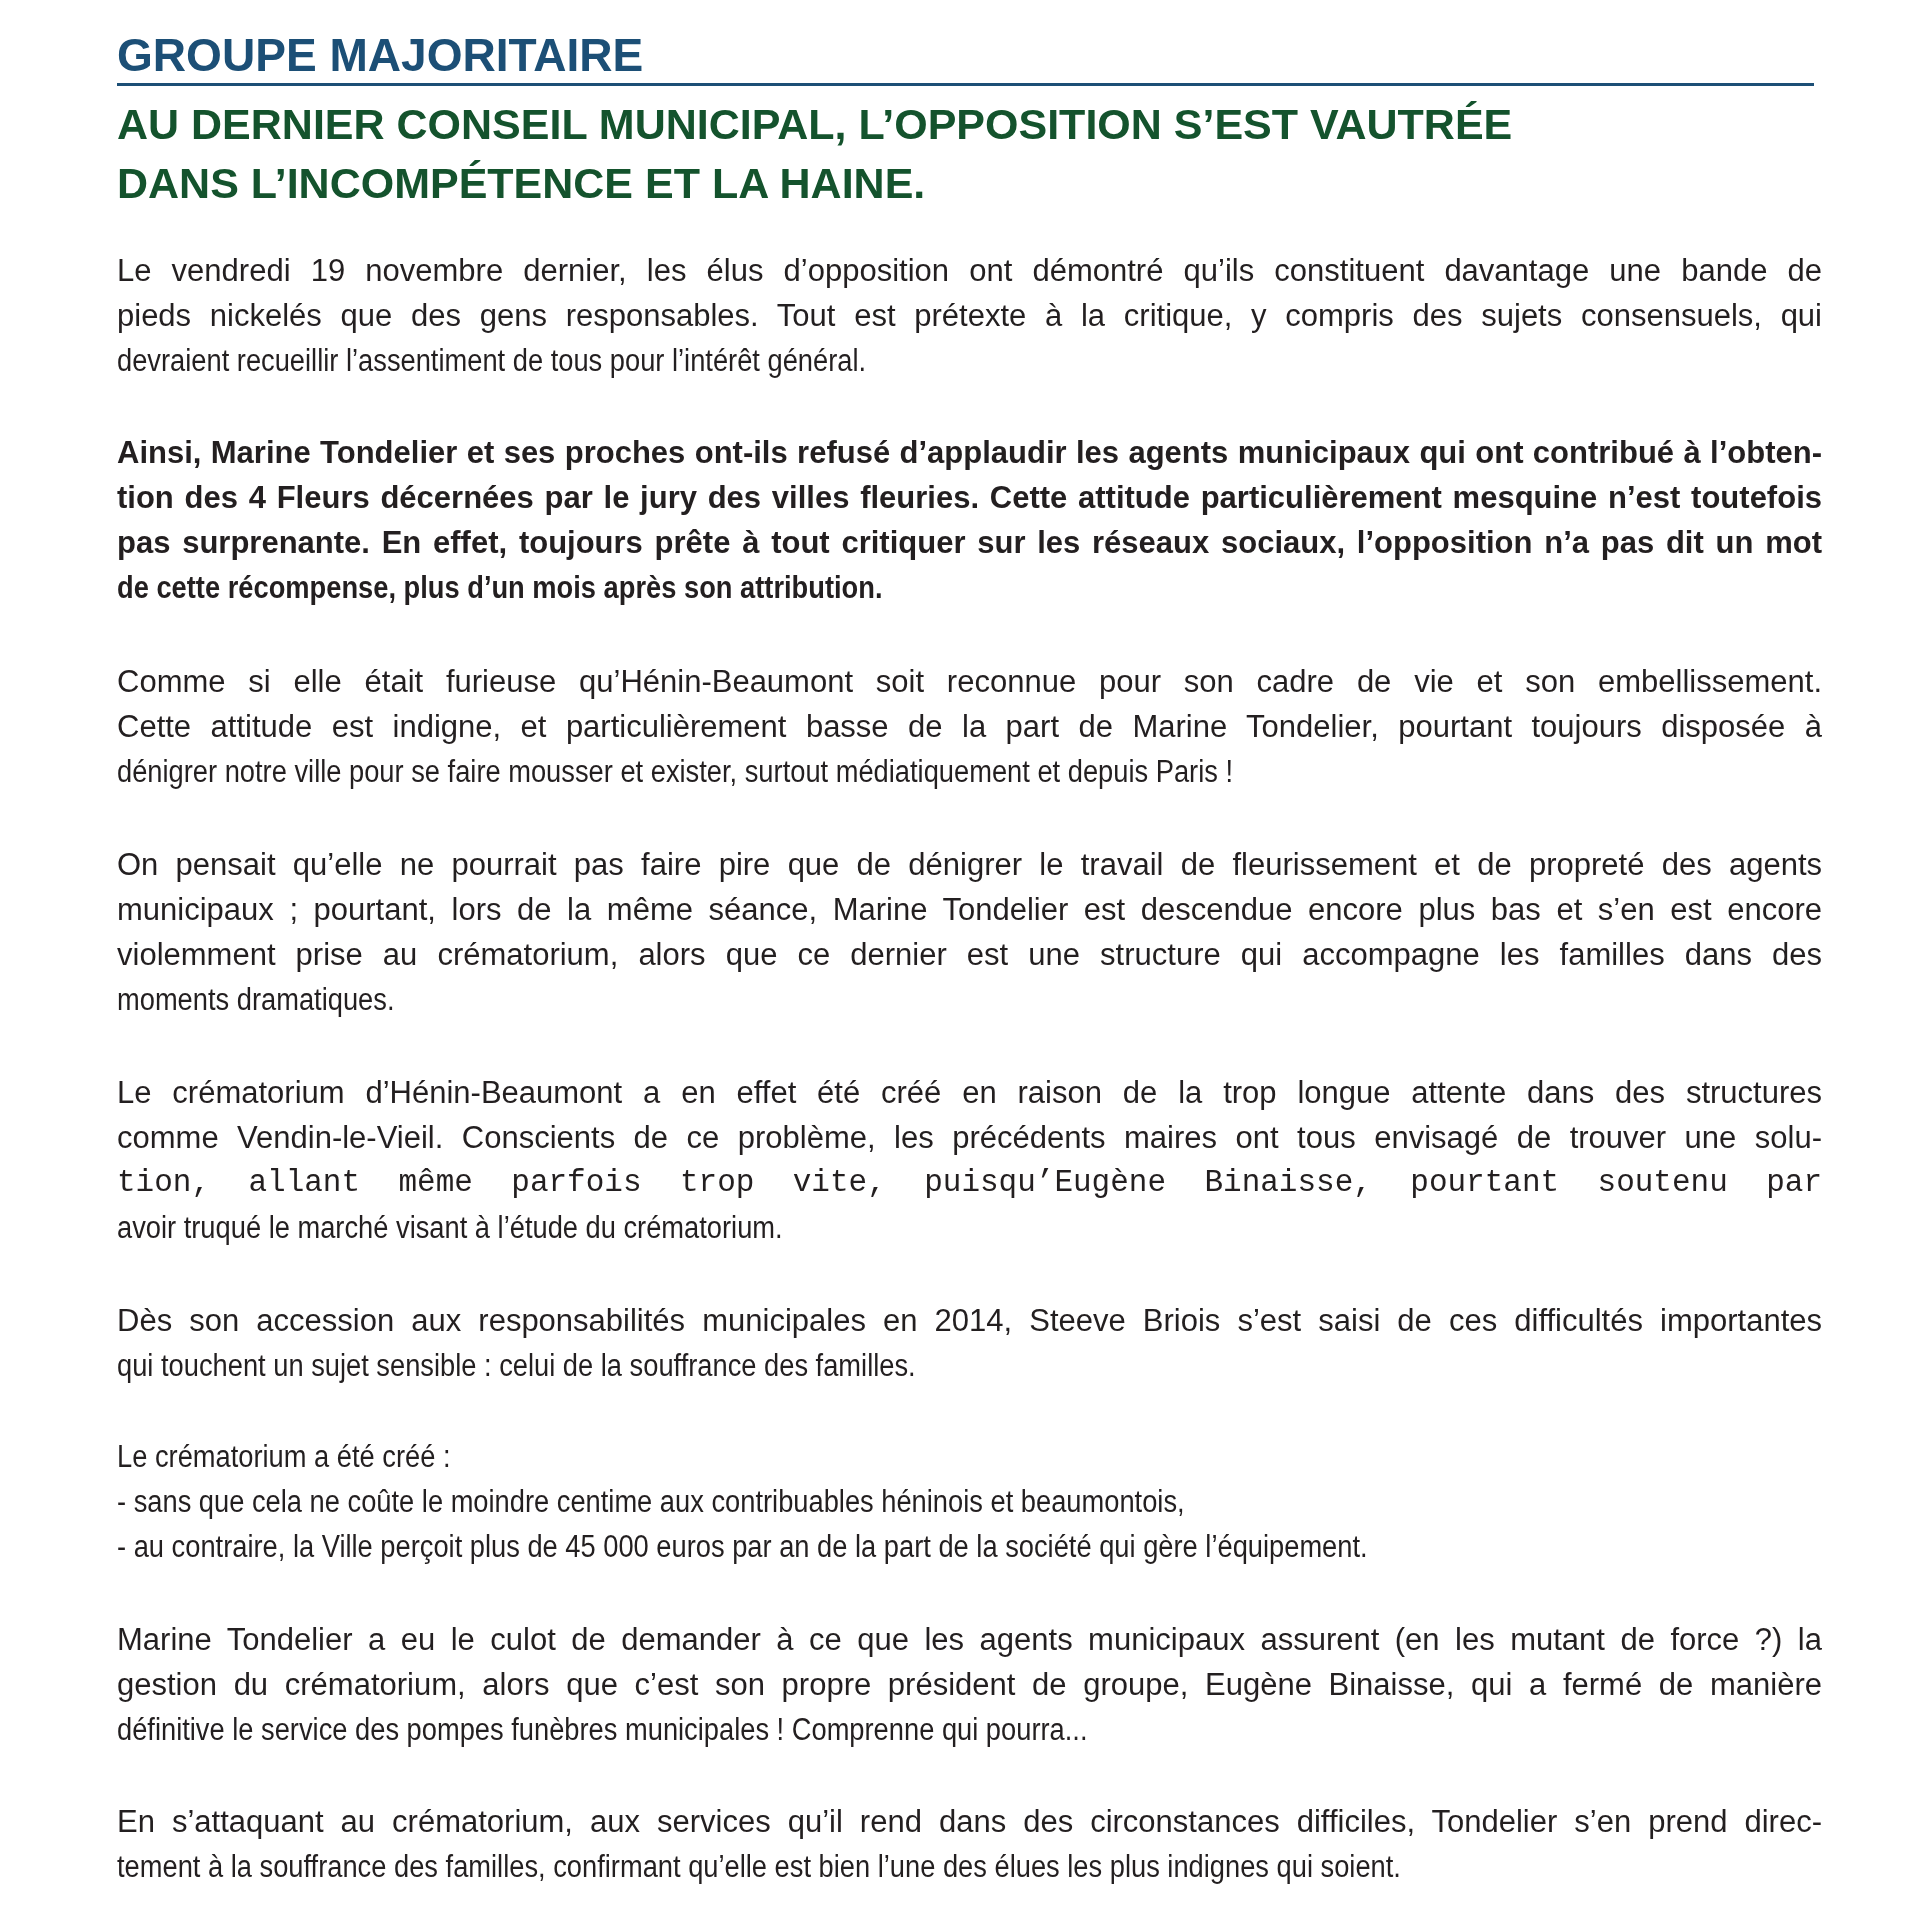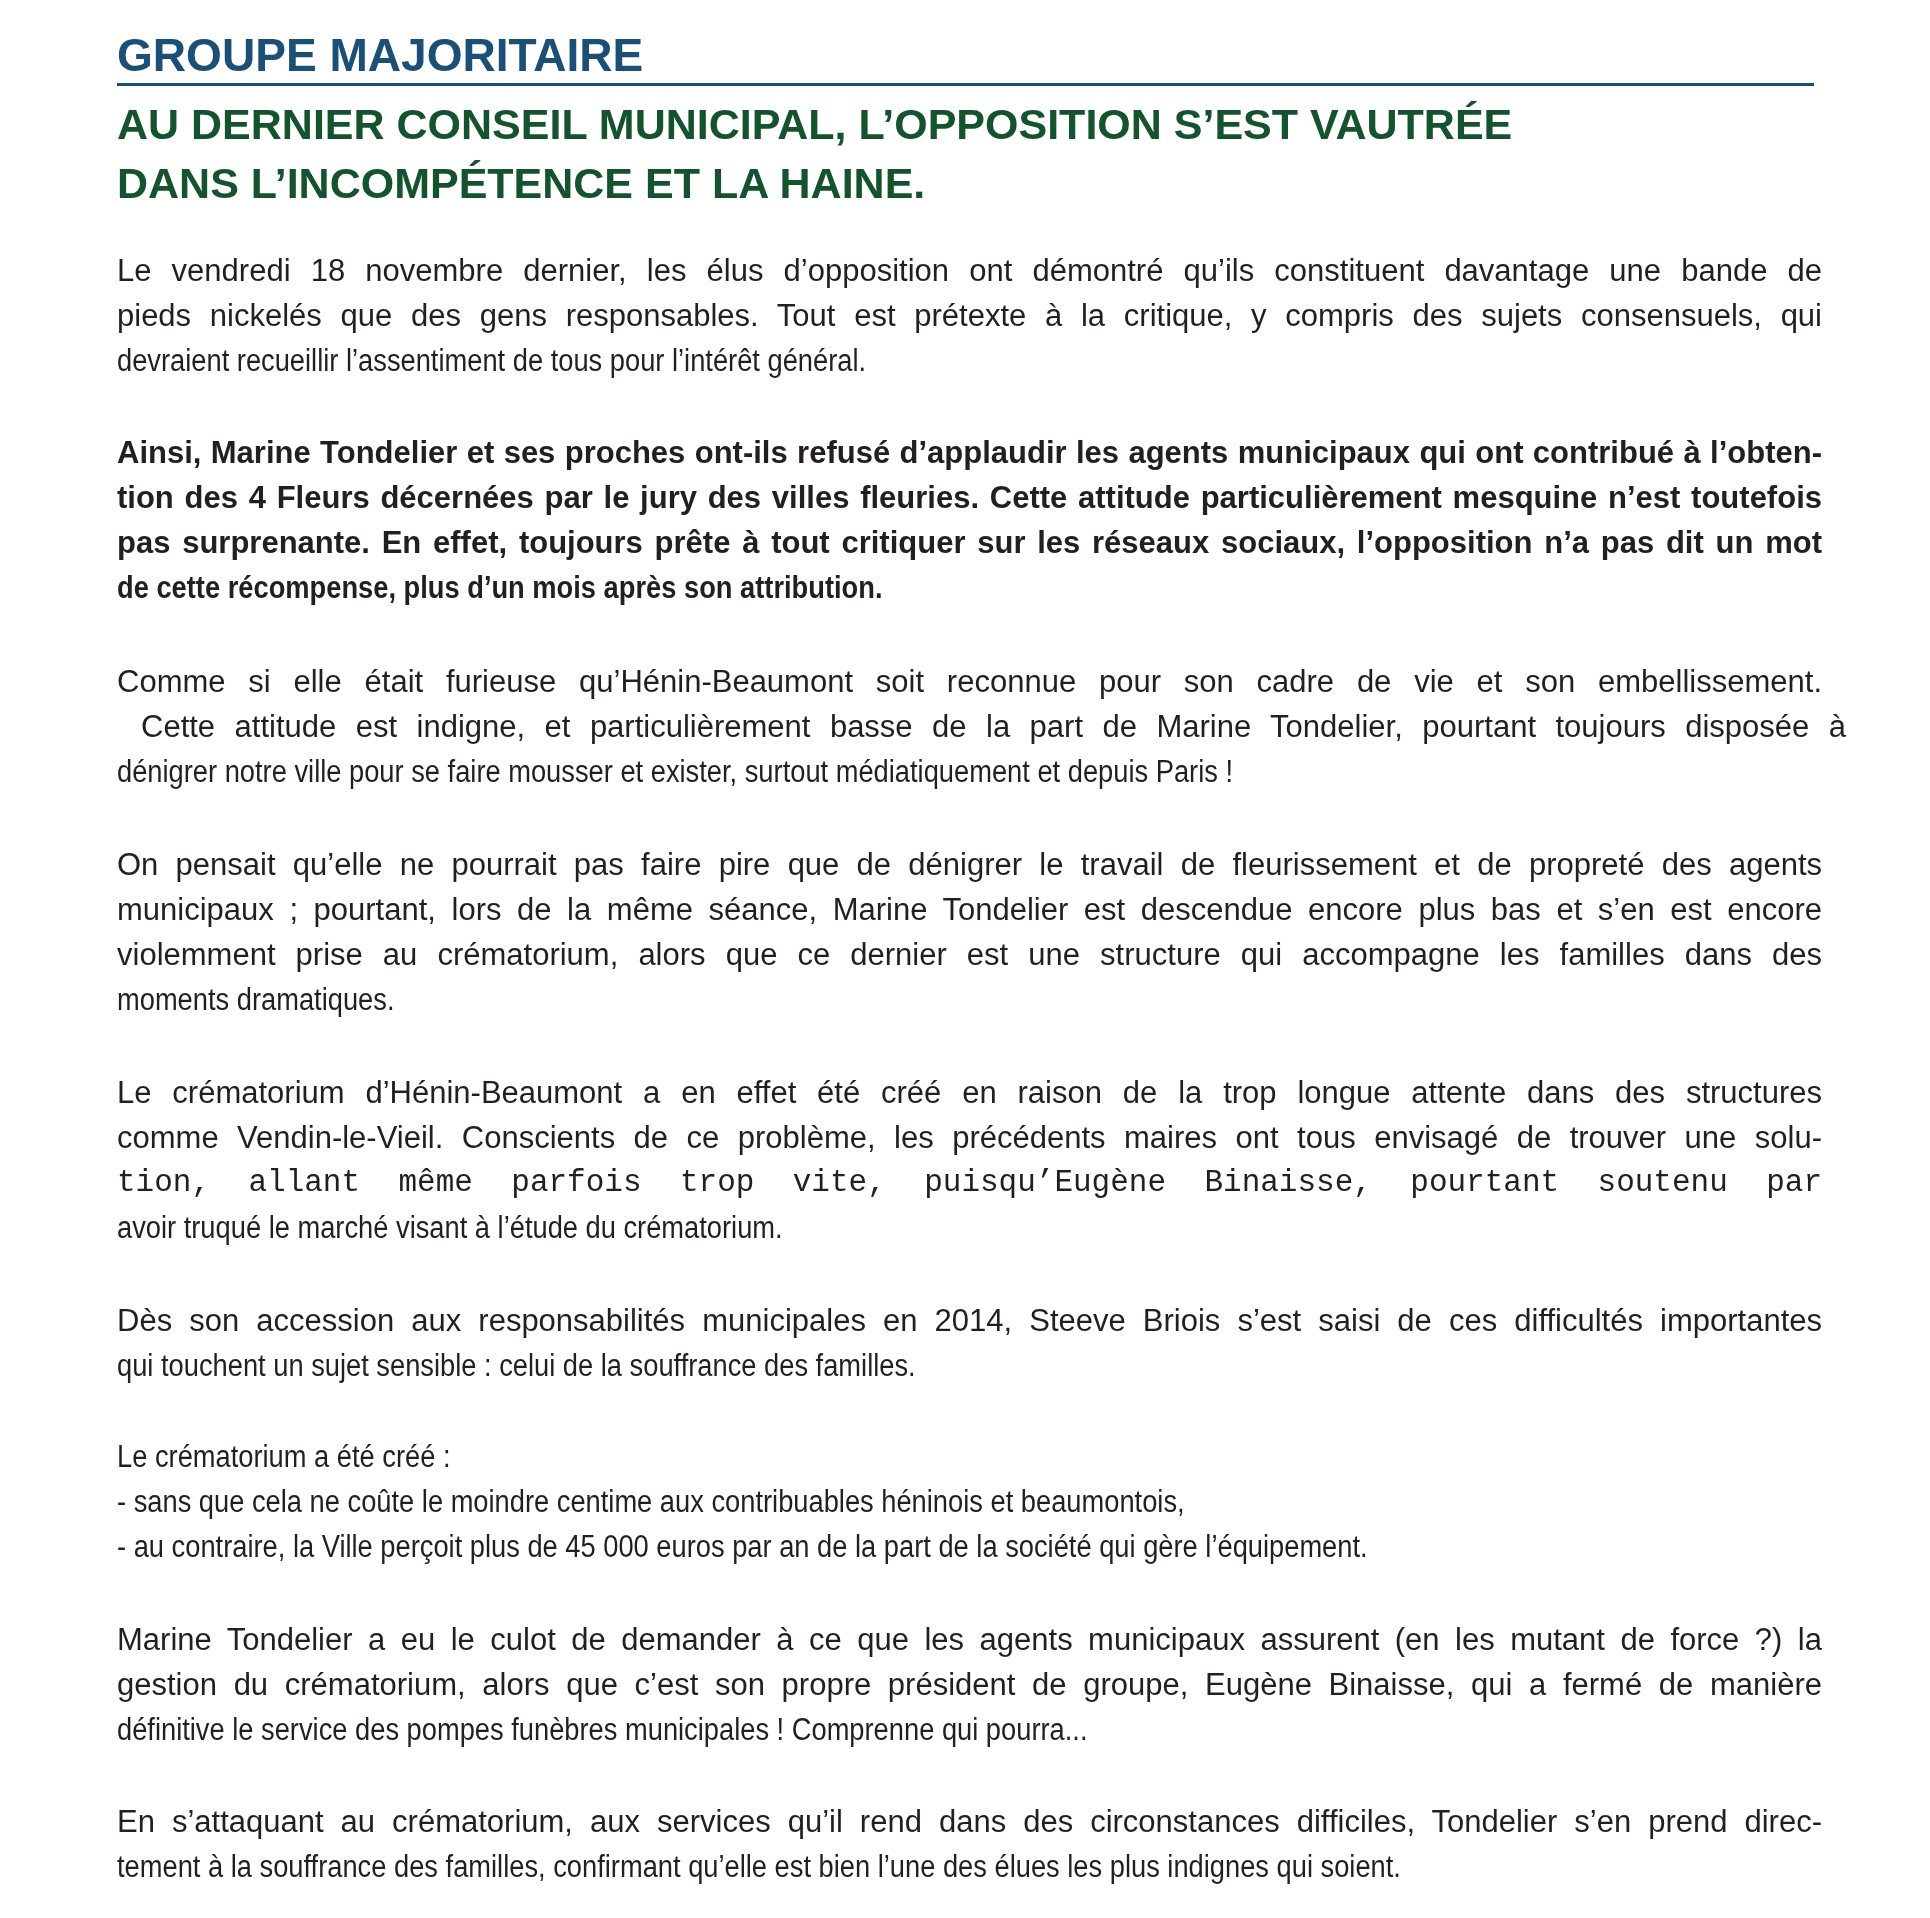--- a/index.html
+++ b/index.html
@@ -46,35 +46,35 @@
   <div class="rule"></div>
 
   <h2 class="subtitle">
     <span>AU DERNIER CONSEIL MUNICIPAL, L’OPPOSITION S’EST VAUTRÉE</span>
     <span>DANS L’INCOMPÉTENCE ET LA HAINE.</span>
   </h2>
 
   <div class="body" style="top:0;">
 
     <div class="para" style="top:248px;">
-      <span class="line j" style="width: 1705px;">Le vendredi 18 novembre dernier, les élus d’opposition ont démontré qu’ils constituent davantage une bande de</span>
+      <span class="line j" style="width: 1705px;">Le vendredi 19 novembre dernier, les élus d’opposition ont démontré qu’ils constituent davantage une bande de</span>
       <span class="line j" style="width: 1705px;">pieds nickelés que des gens responsables. Tout est prétexte à la critique, y compris des sujets consensuels, qui</span>
       <span class="line l" style="transform: scaleX(0.88);">devraient recueillir l’assentiment de tous pour l’intérêt général.</span>
     </div>
 
     <div class="para" style="top:430px;font-weight:bold;">
       <span class="line j" style="width: 1705px;">Ainsi, Marine Tondelier et ses proches ont-ils refusé d’applaudir les agents municipaux qui ont contribué à l’obten-</span>
       <span class="line j" style="width: 1705px;">tion des 4 Fleurs décernées par le jury des villes fleuries. Cette attitude particulièrement mesquine n’est toutefois</span>
       <span class="line j" style="width: 1705px;">pas surprenante. En effet, toujours prête à tout critiquer sur les réseaux sociaux, l’opposition n’a pas dit un mot</span>
       <span class="line l" style="transform: scaleX(0.88);">de cette récompense, plus d’un mois après son attribution.</span>
     </div>
 
     <div class="para" style="top:659px;">
       <span class="line j" style="width: 1705px;">Comme si elle était furieuse qu’Hénin-Beaumont soit reconnue pour son cadre de vie et son embellissement.</span>
-      <span class="line j" style="width: 1705px; margin-left: 24px;">Cette attitude est indigne, et particulièrement basse de la part de Marine Tondelier, pourtant toujours disposée à</span>
+      <span class="line j" style="width: 1705px;">Cette attitude est indigne, et particulièrement basse de la part de Marine Tondelier, pourtant toujours disposée à</span>
       <span class="line l" style="transform: scaleX(0.88);">dénigrer notre ville pour se faire mousser et exister, surtout médiatiquement et depuis Paris !</span>
     </div>
 
     <div class="para" style="top:842px;">
       <span class="line j" style="width: 1705px;">On pensait qu’elle ne pourrait pas faire pire que de dénigrer le travail de fleurissement et de propreté des agents</span>
       <span class="line j" style="width: 1705px;">municipaux ; pourtant, lors de la même séance, Marine Tondelier est descendue encore plus bas et s’en est encore</span>
       <span class="line j" style="width: 1705px;">violemment prise au crématorium, alors que ce dernier est une structure qui accompagne les familles dans des</span>
       <span class="line l" style="transform: scaleX(0.88);">moments dramatiques.</span>
     </div>
 

